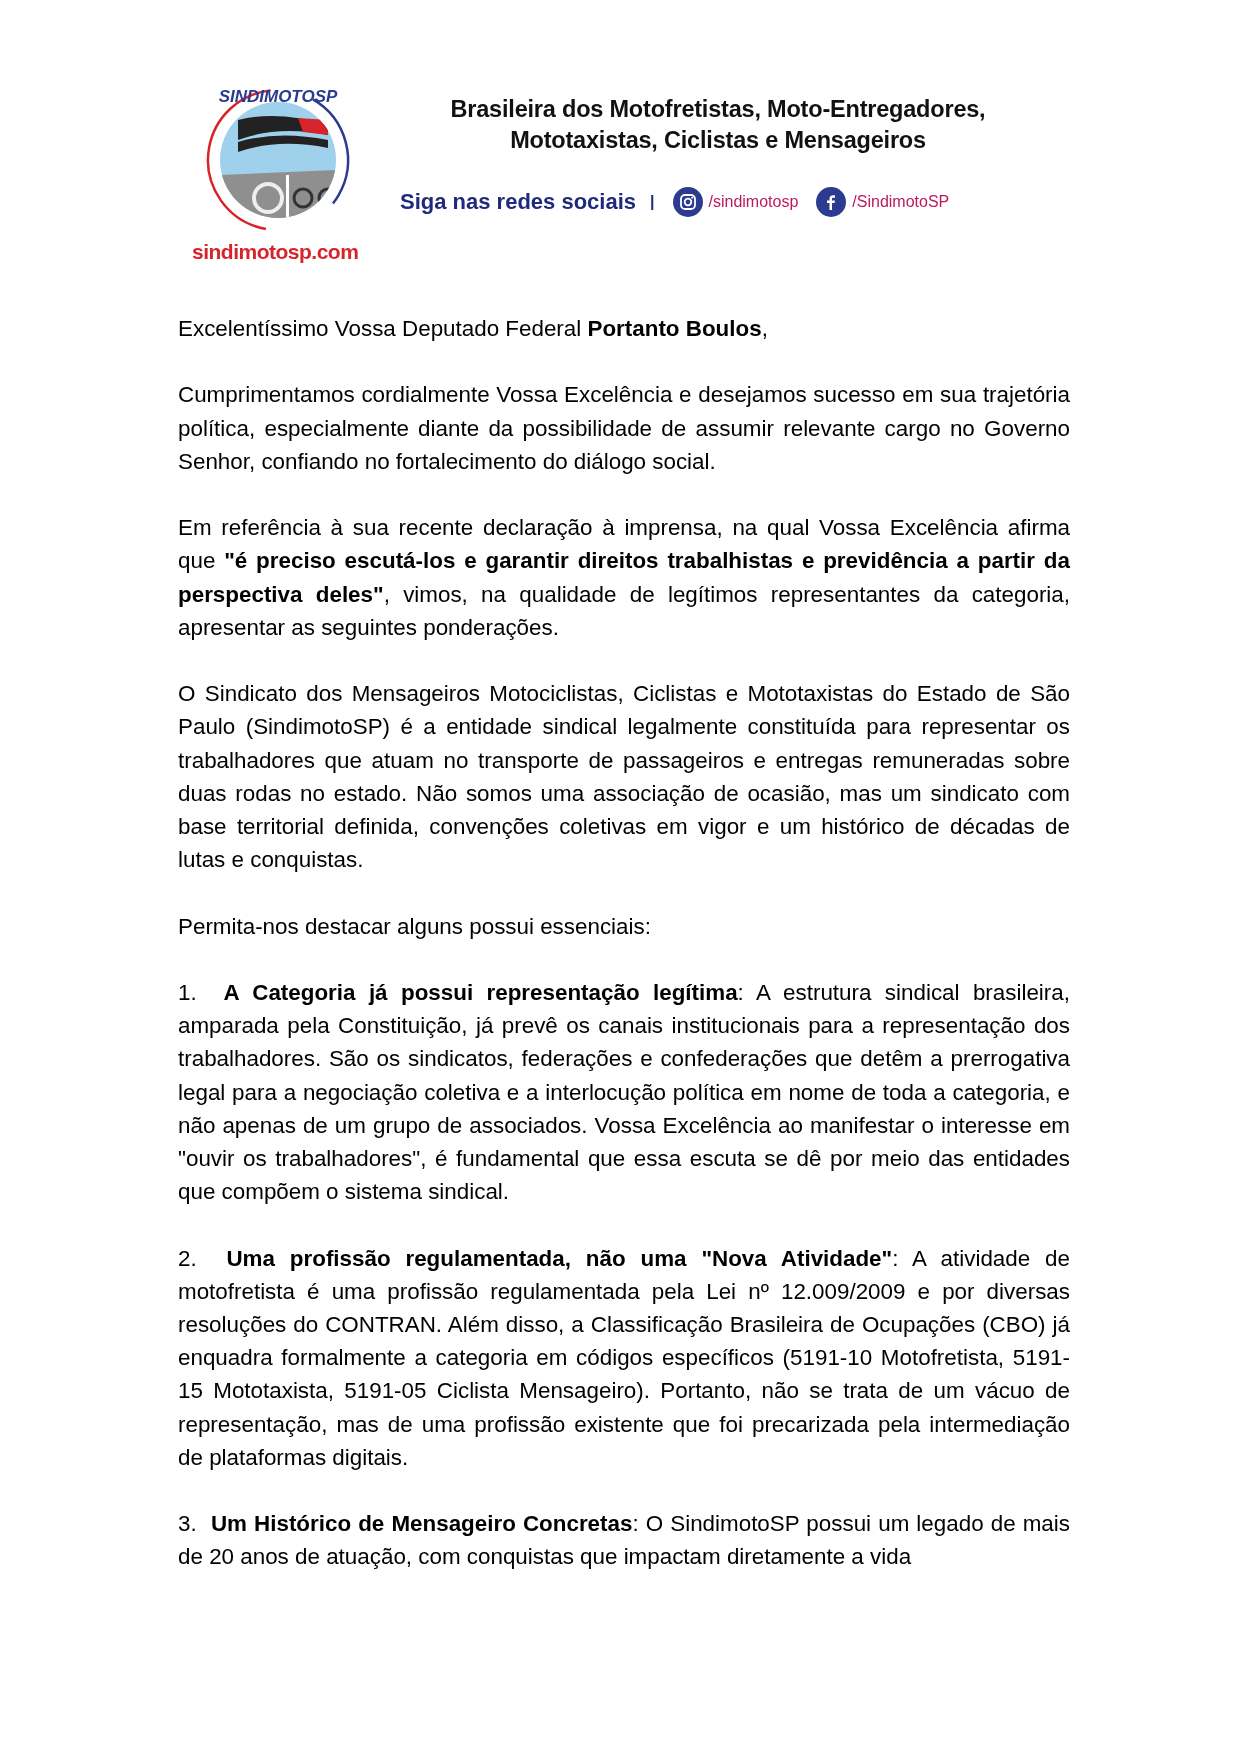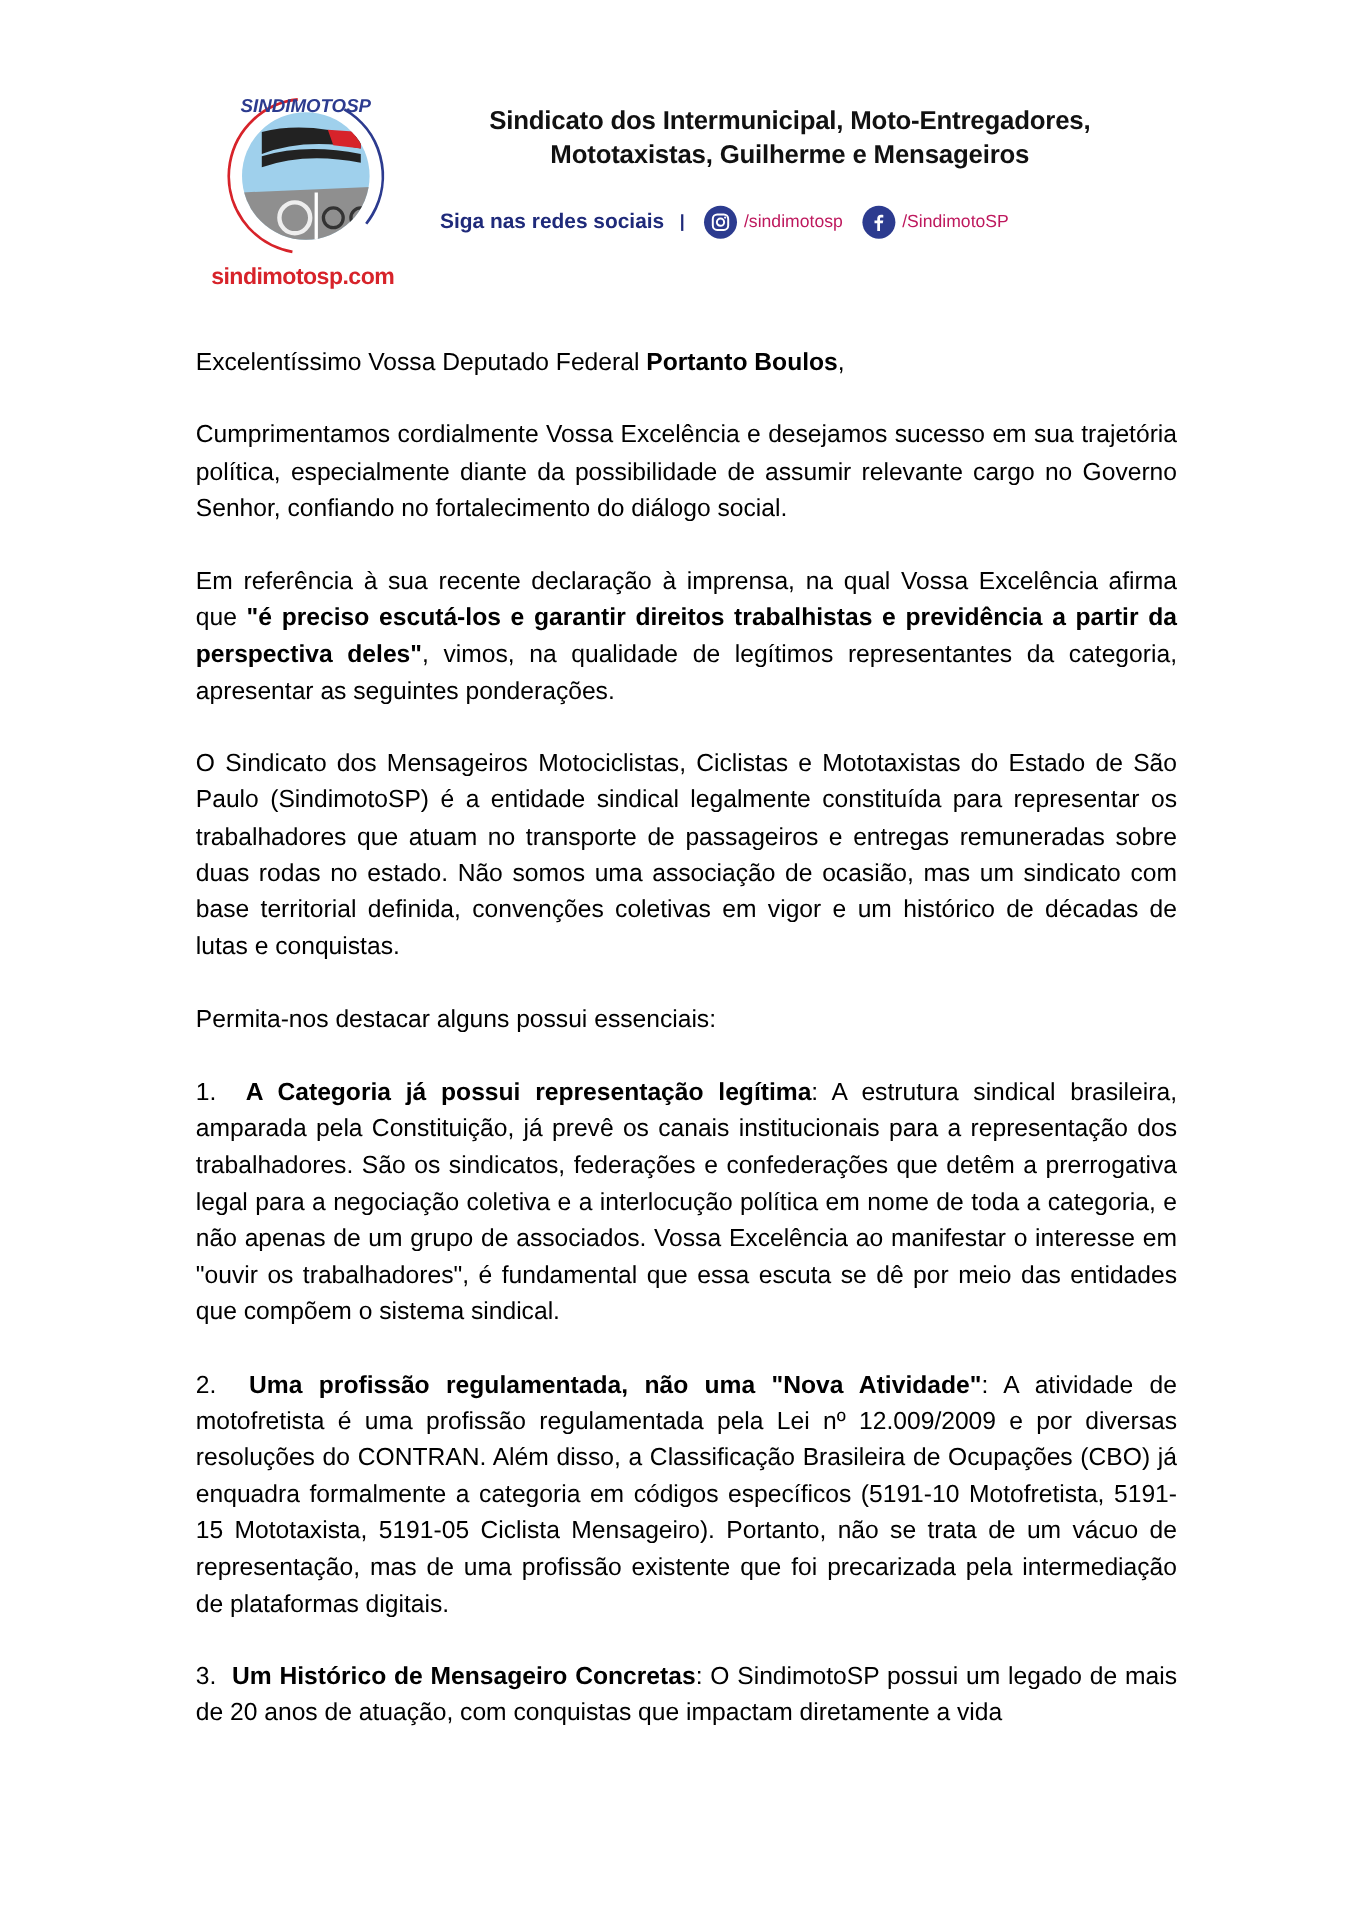--- a/index.html
+++ b/index.html
@@ -3,21 +3,21 @@
 <meta charset="utf-8">
 <style>
   html, body { margin: 0; padding: 0; background: #ffffff; }
   body { width: 1241px; height: 1755px; position: relative; overflow: hidden; font-family: "Liberation Sans", "DejaVu Sans", sans-serif; color: #000; }
   .header { position: absolute; left: 178px; top: 80px; width: 880px; height: 190px; }
   .logo { position: absolute; left: 0; top: 0; width: 200px; height: 190px; }
   .logo-url { position: absolute; left: 14px; top: 160px; font-weight: bold; color: #d7232a; font-size: 21px; letter-spacing: -0.5px; }
   .org { position: absolute; left: 200px; top: 14px; width: 680px; text-align: center; }
   .org-line { font-weight: bold; font-size: 23.5px; line-height: 31px; color: #111; letter-spacing: -0.2px; }
   .social { position: absolute; left: 222px; top: 105px; display: flex; align-items: center; height: 34px; font-size: 16px; }
-  .social-label { color: #1f2a7a; font-weight: bold; font-size: 19px; }
+  .social-label { color: #1f2a7a; font-weight: bold; font-size: 22px; }
   .sep { color: #1f2a7a; margin: 0 18px 0 14px; font-weight: bold; }
   .sicon { width: 30px; height: 30px; border-radius: 50%; background: #2c3b8f; display: inline-flex; align-items: center; justify-content: center; color: #fff; margin-right: 6px; }
   .handle { color: #be185d; font-size: 16px; margin-right: 18px; }
   .body { position: absolute; left: 178px; top: 312px; width: 892px; font-size: 22.4px; line-height: 33.2px; text-align: justify; }
   .body p { margin: 0 0 33.2px 0; }
   .body b { font-weight: bold; }
 </style>
 </head>
 <body>
 
@@ -41,22 +41,22 @@
         <circle cx="125" cy="118" r="9" fill="none" stroke="#333" stroke-width="3"></circle>
         <circle cx="150" cy="118" r="9" fill="none" stroke="#333" stroke-width="3"></circle>
         <rect x="108" y="95" width="3" height="45" fill="#fff"></rect>
       </g>
       <text x="100" y="22" text-anchor="middle" font-family="Liberation Sans, sans-serif" font-weight="bold" font-style="italic" font-size="17" fill="#2c3b8f">SINDIMOTOSP</text>
     </svg>
     <div class="logo-url">sindimotosp.com</div>
   </div>
 
   <div class="org">
-    <div class="org-line">Sindicato dos Intermunicipal, Moto-Entregadores,</div>
-    <div class="org-line">Mototaxistas, Guilherme e Mensageiros</div>
+    <div class="org-line">Brasileira dos Motofretistas, Moto-Entregadores,</div>
+    <div class="org-line">Mototaxistas, Ciclistas e Mensageiros</div>
   </div>
 
   <div class="social">
     <span class="social-label">Siga nas redes sociais</span>
     <span class="sep">|</span>
     <span class="sicon">
       <svg width="18" height="18" viewBox="0 0 18 18">
           <rect x="2" y="2" width="14" height="14" rx="4" fill="none" stroke="#fff" stroke-width="1.8"></rect>
           <circle cx="9" cy="9" r="3.3" fill="none" stroke="#fff" stroke-width="1.8"></circle>
           <circle cx="13.2" cy="4.8" r="1" fill="#fff"></circle>

